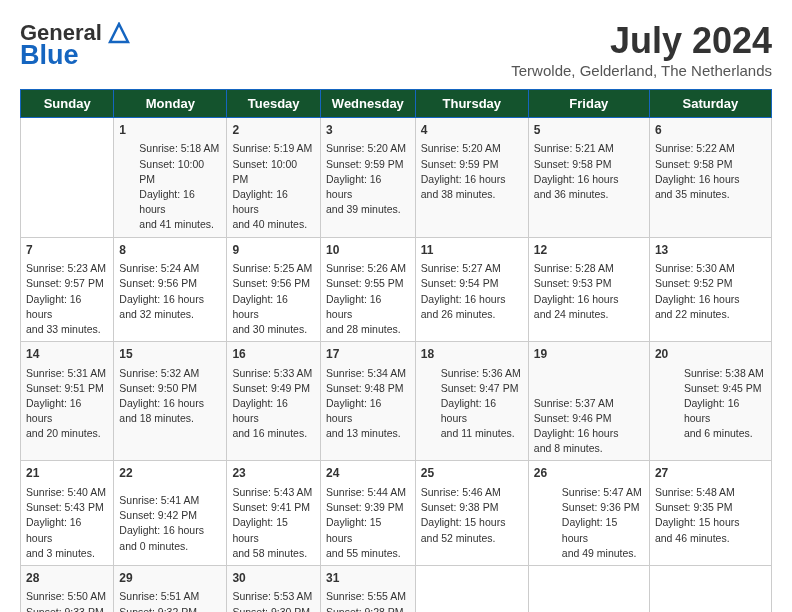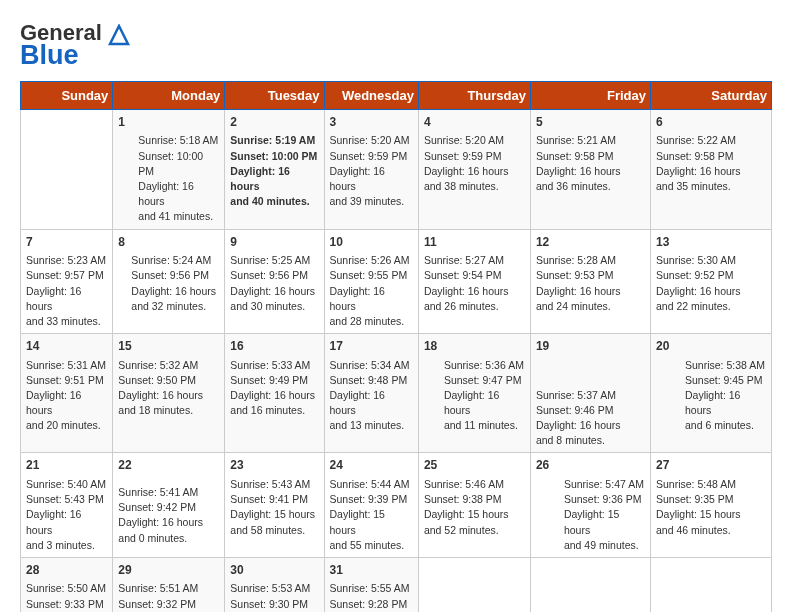--- a/index.html
+++ b/index.html
@@ -32,24 +32,24 @@
     .location {
       font-size: 15px;
       color: #555;
     }
     table {
       width: 100%;
       border-collapse: collapse;
       font-size: 11px;
     }
     thead tr th {
-      background-color: #c2410c;
+      background-color: #14532d;
       color: #fff;
       padding: 6px 4px;
-      text-align: right;
+      text-align: center;
       font-size: 13px;
       border: 1px solid #1565c0;
     }
     tbody tr td {
       border: 1px solid #ccc;
       vertical-align: top;
       padding: 4px 5px;
       min-height: 70px;
       height: 80px;
       color: #333;
@@ -67,28 +67,32 @@
       font-size: 10.5px;
       color: #333;
     }
     .empty-cell { background: #fff !important; }
   </style>
 </head>
 <body>
 
 <div class="header">
   <div class="logo">
-    <div style="display:flex; align-items:flex-end; gap:6px;">
+    <div style="display:flex; align-items:center; gap:6px;">
       <span style="font-size:22px; font-weight:bold; color:#333;">General</span>
       <svg width="22" height="22" viewBox="0 0 22 22">
         <polygon points="2,20 11,2 20,20" fill="none" stroke="#1565c0" stroke-width="2.5"></polygon>
         <polygon points="11,2 20,20 20,20" fill="#1565c0"></polygon>
       </svg>
     </div>
     <span style="font-size:27px; font-weight:bold; color:#1565c0; margin-top:-6px;">Blue</span>
+  </div>
+  <div class="title-block">
+    <div class="month-title">July 2024</div>
+    <div class="location">Terwolde, Gelderland, The Netherlands</div>
   </div>
 </div>
 
 <table>
   <thead>
     <tr>
     <th>Sunday</th>
         <th>Monday</th>
         <th>Tuesday</th>
         <th>Wednesday</th>
@@ -102,21 +106,21 @@
         <td class="empty-cell"></td>
         <td>
           <span class="day-num">1</span>
           <div class="cell-content" style="white-space: pre-line; margin-left: 20px;">Sunrise: 5:18 AM
 Sunset: 10:00 PM
 Daylight: 16 hours
 and 41 minutes.</div>
         </td>
         <td>
           <span class="day-num">2</span>
-          <div class="cell-content" style="white-space: pre-line; font-weight: bold;">Sunrise: 5:19 AM
+          <div class="cell-content" style="white-space: pre-line;">Sunrise: 5:19 AM
 Sunset: 10:00 PM
 Daylight: 16 hours
 and 40 minutes.</div>
         </td>
         <td>
           <span class="day-num">3</span>
           <div class="cell-content" style="white-space: pre-line;">Sunrise: 5:20 AM
 Sunset: 9:59 PM
 Daylight: 16 hours
 and 39 minutes.</div>
@@ -146,21 +150,21 @@
       <tr>
         <td>
           <span class="day-num">7</span>
           <div class="cell-content" style="white-space: pre-line;">Sunrise: 5:23 AM
 Sunset: 9:57 PM
 Daylight: 16 hours
 and 33 minutes.</div>
         </td>
         <td>
           <span class="day-num">8</span>
-          <div class="cell-content" style="white-space: pre-line; margin-left: 13px;">Sunrise: 5:24 AM
+          <div class="cell-content" style="white-space: pre-line;">Sunrise: 5:24 AM
 Sunset: 9:56 PM
 Daylight: 16 hours
 and 32 minutes.</div>
         </td>
         <td>
           <span class="day-num">9</span>
           <div class="cell-content" style="white-space: pre-line;">Sunrise: 5:25 AM
 Sunset: 9:56 PM
 Daylight: 16 hours
 and 30 minutes.</div>

